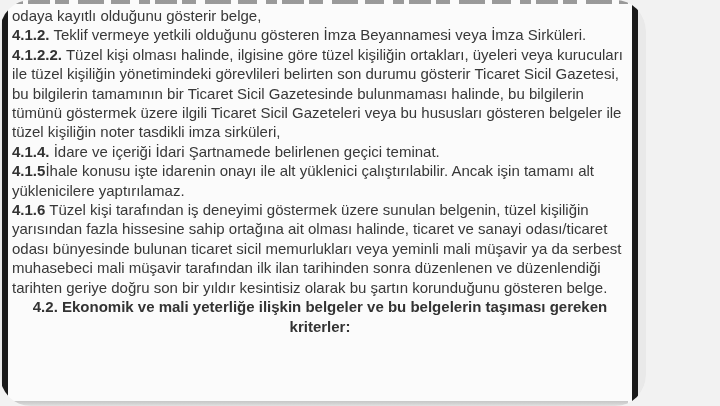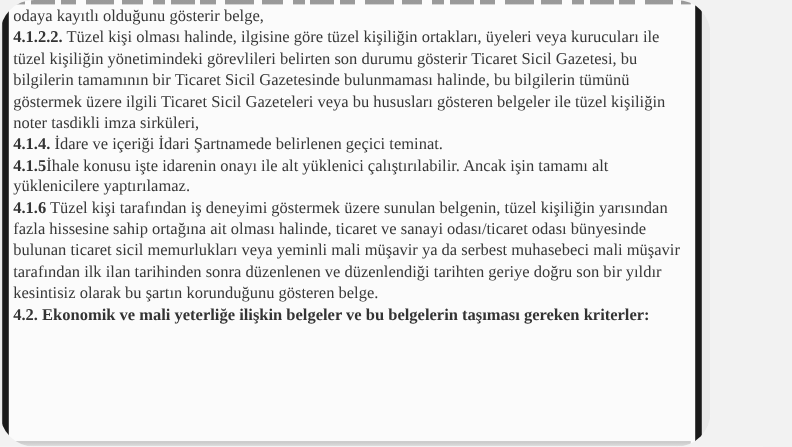--- a/index.html
+++ b/index.html
@@ -6,21 +6,21 @@
     margin: 0;
     padding: 0;
     background: #f2f2f2;
   }
   .viewport {
     position: relative;
     width: 646px;
     height: 406px;
     overflow: hidden;
     background: #fbfbfb;
-    font-family: Liberation Serif, serif;
+    font-family: Liberation Sans, sans-serif;
     border-radius: 31px;
   }
   
   .v-border {
     position: absolute;
     top: 0;
     bottom: 0;
     background: #1a1a1a;
   }
   .v-border.left  { left: 2px;  width: 6px; }
@@ -38,21 +38,21 @@
     left: 12px;
     right: 18px;
     top: 0;
     color: #383838;
     font-size: 15px;
     line-height: 19.4px;
     text-align: left;
   }
   .para { margin: 0; }
   .para b { font-weight: bold; color: #333; }
-  .para.bold-all { font-weight: bold; color: #333; }
+  .para.bold-all { font-weight: bold; color: #333; text-align: center; }
 
   
   .clipped-top {
     height: 4px;
     margin: 0 0 2px 0;
     background: repeating-linear-gradient(90deg,
       #4a4a4a 0 11px,  transparent 11px 16px,
       #4a4a4a 16px 38px, transparent 38px 43px,
       #4a4a4a 43px 57px, transparent 57px 66px,
       #4a4a4a 66px 92px, transparent 92px 99px,
@@ -78,20 +78,21 @@
   <div class="edge-strip left"></div>
   <div class="edge-strip right"></div>
   <div class="v-border left"></div>
   <div class="v-border right"></div>
 
   <div class="content">
     <div class="clipped-top"></div>
 
     <p class="para"><b></b><span>odaya kayıtlı olduğunu gösterir belge,</span></p>
 
+    <p class="para"><b>4.1.2.</b><span> Teklif vermeye yetkili olduğunu gösteren İmza Beyannamesi veya İmza Sirküleri.</span></p>
 
 
     <p class="para"><b>4.1.2.2.</b><span> Tüzel kişi olması halinde, ilgisine göre tüzel kişiliğin ortakları, üyeleri veya kurucuları ile tüzel kişiliğin yönetimindeki görevlileri belirten son durumu gösterir Ticaret Sicil Gazetesi, bu bilgilerin tamamının bir Ticaret Sicil Gazetesinde bulunmaması halinde, bu bilgilerin tümünü göstermek üzere ilgili Ticaret Sicil Gazeteleri veya bu hususları gösteren belgeler ile tüzel kişiliğin noter tasdikli imza sirküleri,</span></p>
 
 
     <p class="para"><b>4.1.4.</b><span> İdare ve içeriği İdari Şartnamede belirlenen geçici teminat.</span></p>
 
     <p class="para"><b>4.1.5</b><span>İhale konusu işte idarenin onayı ile alt yüklenici çalıştırılabilir. Ancak işin tamamı alt yüklenicilere yaptırılamaz.</span></p>
 
     <p class="para"><b>4.1.6</b><span> Tüzel kişi tarafından iş deneyimi göstermek üzere sunulan belgenin, tüzel kişiliğin yarısından fazla hissesine sahip ortağına ait olması halinde, ticaret ve sanayi odası/ticaret odası bünyesinde bulunan ticaret sicil memurlukları veya yeminli mali müşavir ya da serbest muhasebeci mali müşavir tarafından ilk ilan tarihinden sonra düzenlenen ve düzenlendiği tarihten geriye doğru son bir yıldır kesintisiz olarak bu şartın korunduğunu gösteren belge.</span></p>

